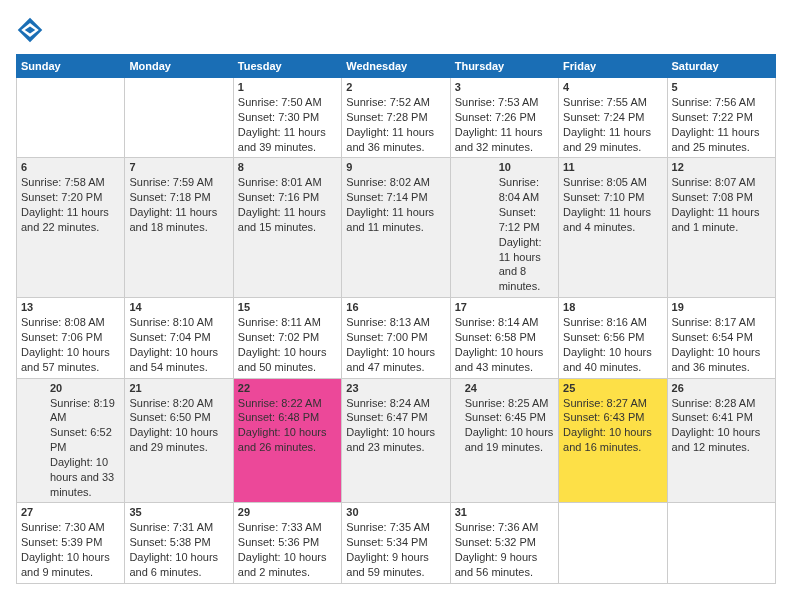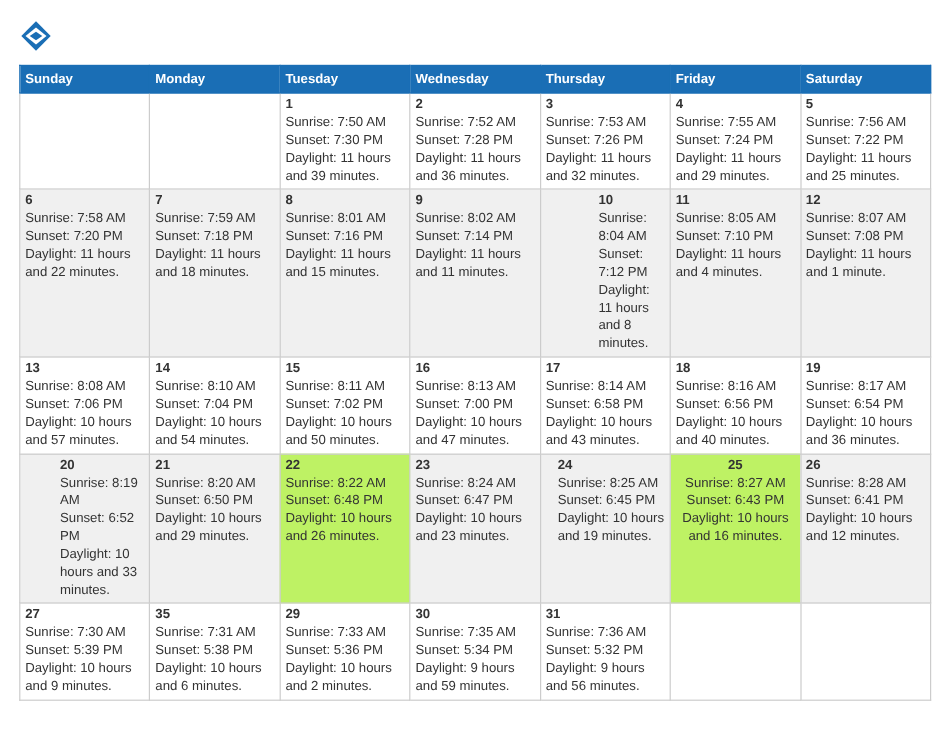--- a/index.html
+++ b/index.html
@@ -215,33 +215,33 @@
         </tr>
         <tr>
           <td style="background: rgb(240, 240, 240); padding-left: 33px;">
             <span class="day-num">20</span>
             <div class="day-info">Sunrise: 8:19 AM<br>Sunset: 6:52 PM<br>Daylight: 10 hours and 33 minutes.</div>
           </td>
           <td style="background: rgb(240, 240, 240);">
             <span class="day-num">21</span>
             <div class="day-info">Sunrise: 8:20 AM<br>Sunset: 6:50 PM<br>Daylight: 10 hours and 29 minutes.</div>
           </td>
-          <td style="background: #bef264;">
+          <td style="background: #ec4899;">
             <span class="day-num">22</span>
             <div class="day-info">Sunrise: 8:22 AM<br>Sunset: 6:48 PM<br>Daylight: 10 hours and 26 minutes.</div>
           </td>
           <td style="background: rgb(240, 240, 240);">
             <span class="day-num">23</span>
             <div class="day-info">Sunrise: 8:24 AM<br>Sunset: 6:47 PM<br>Daylight: 10 hours and 23 minutes.</div>
           </td>
           <td style="background: rgb(240, 240, 240); padding-left: 14px;">
             <span class="day-num">24</span>
             <div class="day-info">Sunrise: 8:25 AM<br>Sunset: 6:45 PM<br>Daylight: 10 hours and 19 minutes.</div>
           </td>
-          <td style="background: #bef264; text-align: center;">
+          <td style="background: #fde047;">
             <span class="day-num">25</span>
             <div class="day-info">Sunrise: 8:27 AM<br>Sunset: 6:43 PM<br>Daylight: 10 hours and 16 minutes.</div>
           </td>
           <td style="background: rgb(240, 240, 240);">
             <span class="day-num">26</span>
             <div class="day-info">Sunrise: 8:28 AM<br>Sunset: 6:41 PM<br>Daylight: 10 hours and 12 minutes.</div>
           </td>
         </tr>
         <tr>
           <td style="background: rgb(255, 255, 255);">

